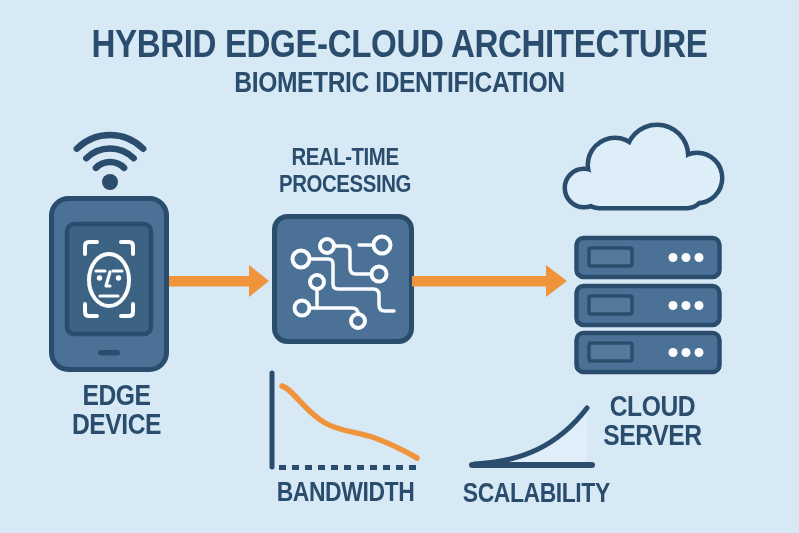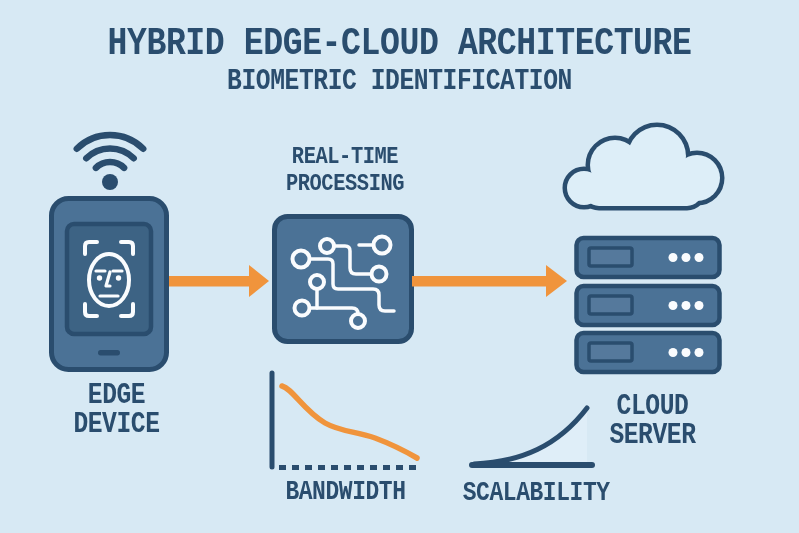--- a/index.html
+++ b/index.html
@@ -1,19 +1,19 @@
 <!DOCTYPE html>
 <html><head>
 <meta charset="utf-8">
 <style>
   html,body{margin:0;padding:0;background:#b9d4e6;}
   .canvas{
     position:relative;width:799px;height:533px;margin:0 auto;
     background:#d7e9f4;overflow:hidden;
-    font-family:Liberation Mono, monospace;
+    font-family:Liberation Sans, sans-serif;
   }
   .label{
     position:absolute;text-align:center;font-weight:700;color:#2a4d6e;
     transform:scaleX(0.85);transform-origin:center;letter-spacing:-0.5px;
     line-height:1.04;white-space:pre-line;
   }
   .title{top:24px;left:0;width:799px;font-size:39px;}
   .subtitle{top:67px;left:0;width:799px;font-size:29px;}
   .proc-label{top:143px;left:265px;width:160px;font-size:24px;line-height:27px;}
   .edge-label{top:381px;left:34px;width:165px;font-size:29px;line-height:29px;}

